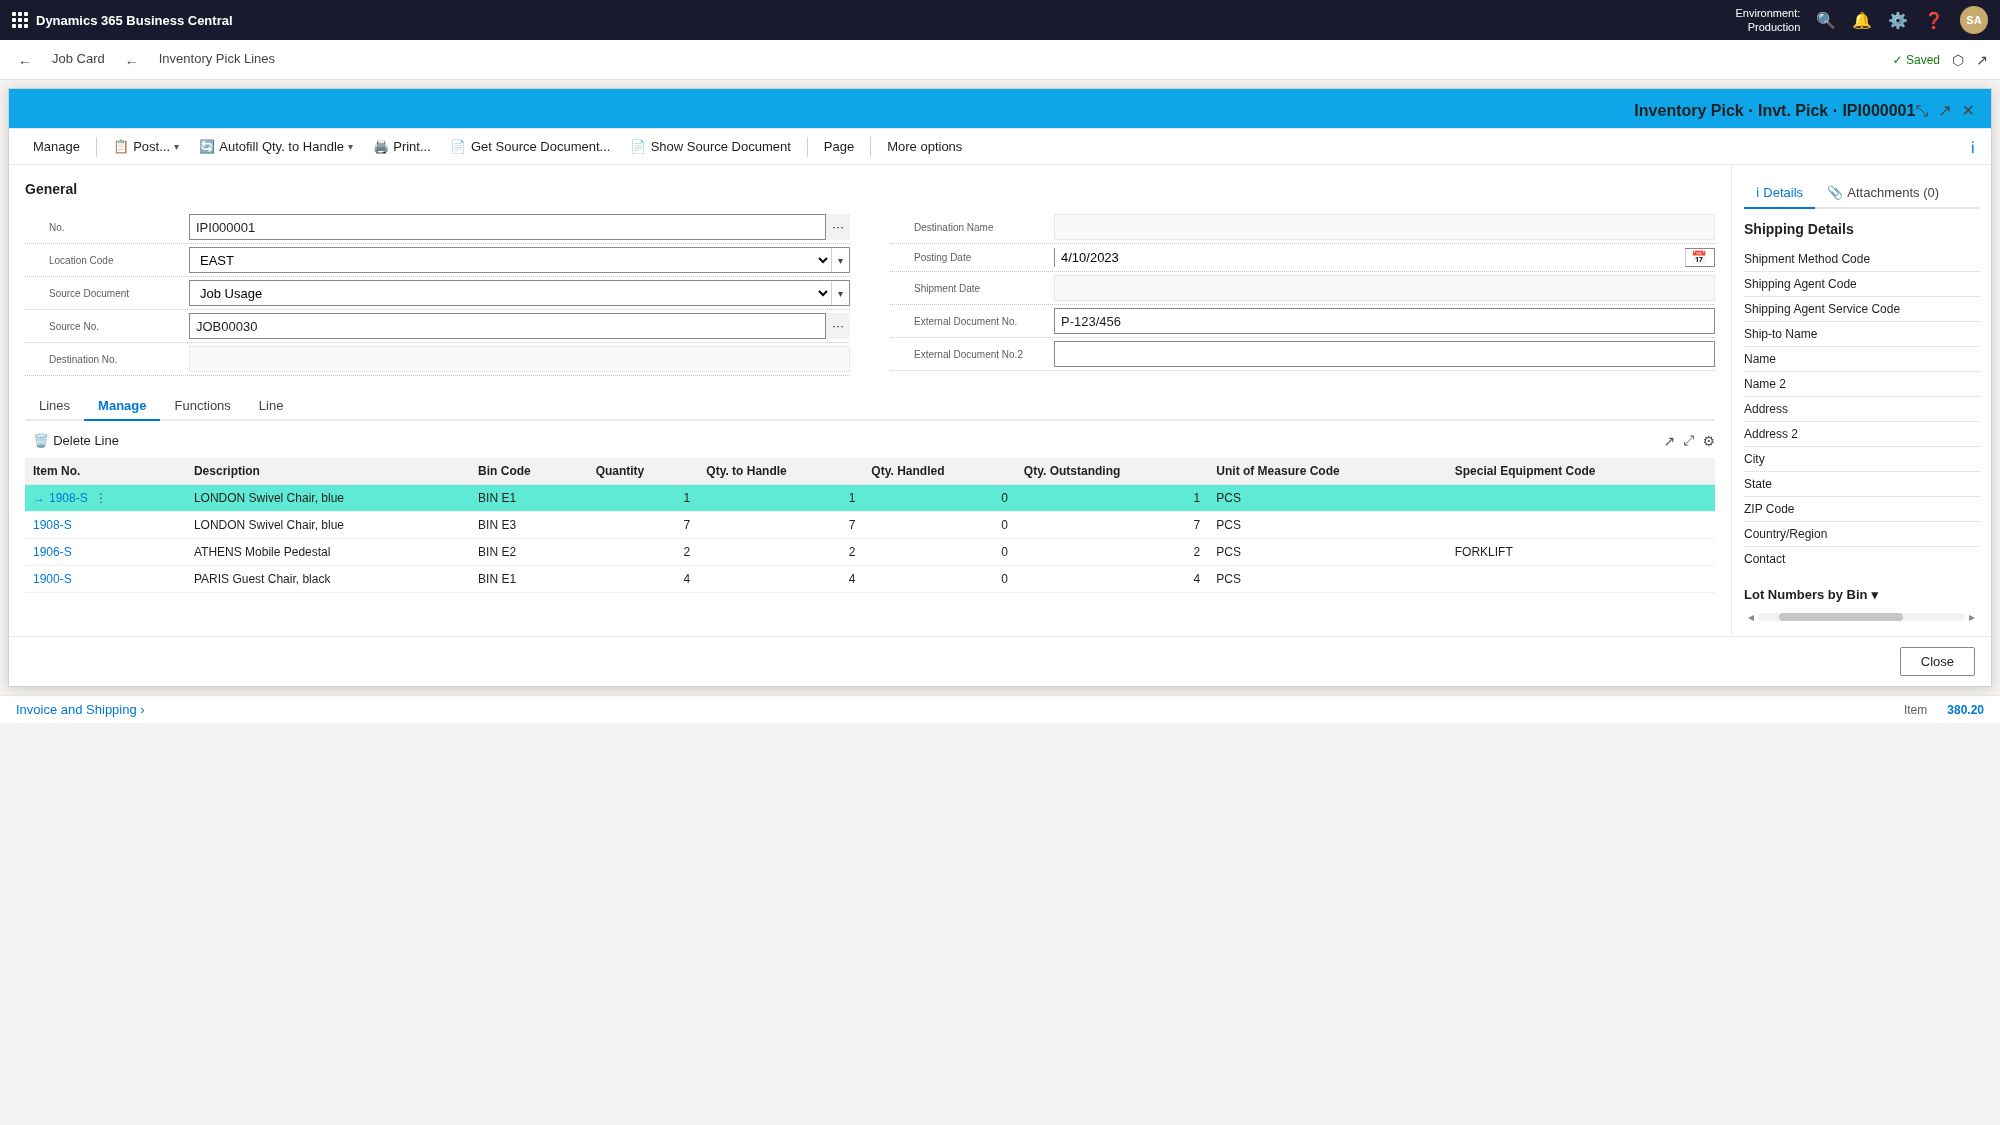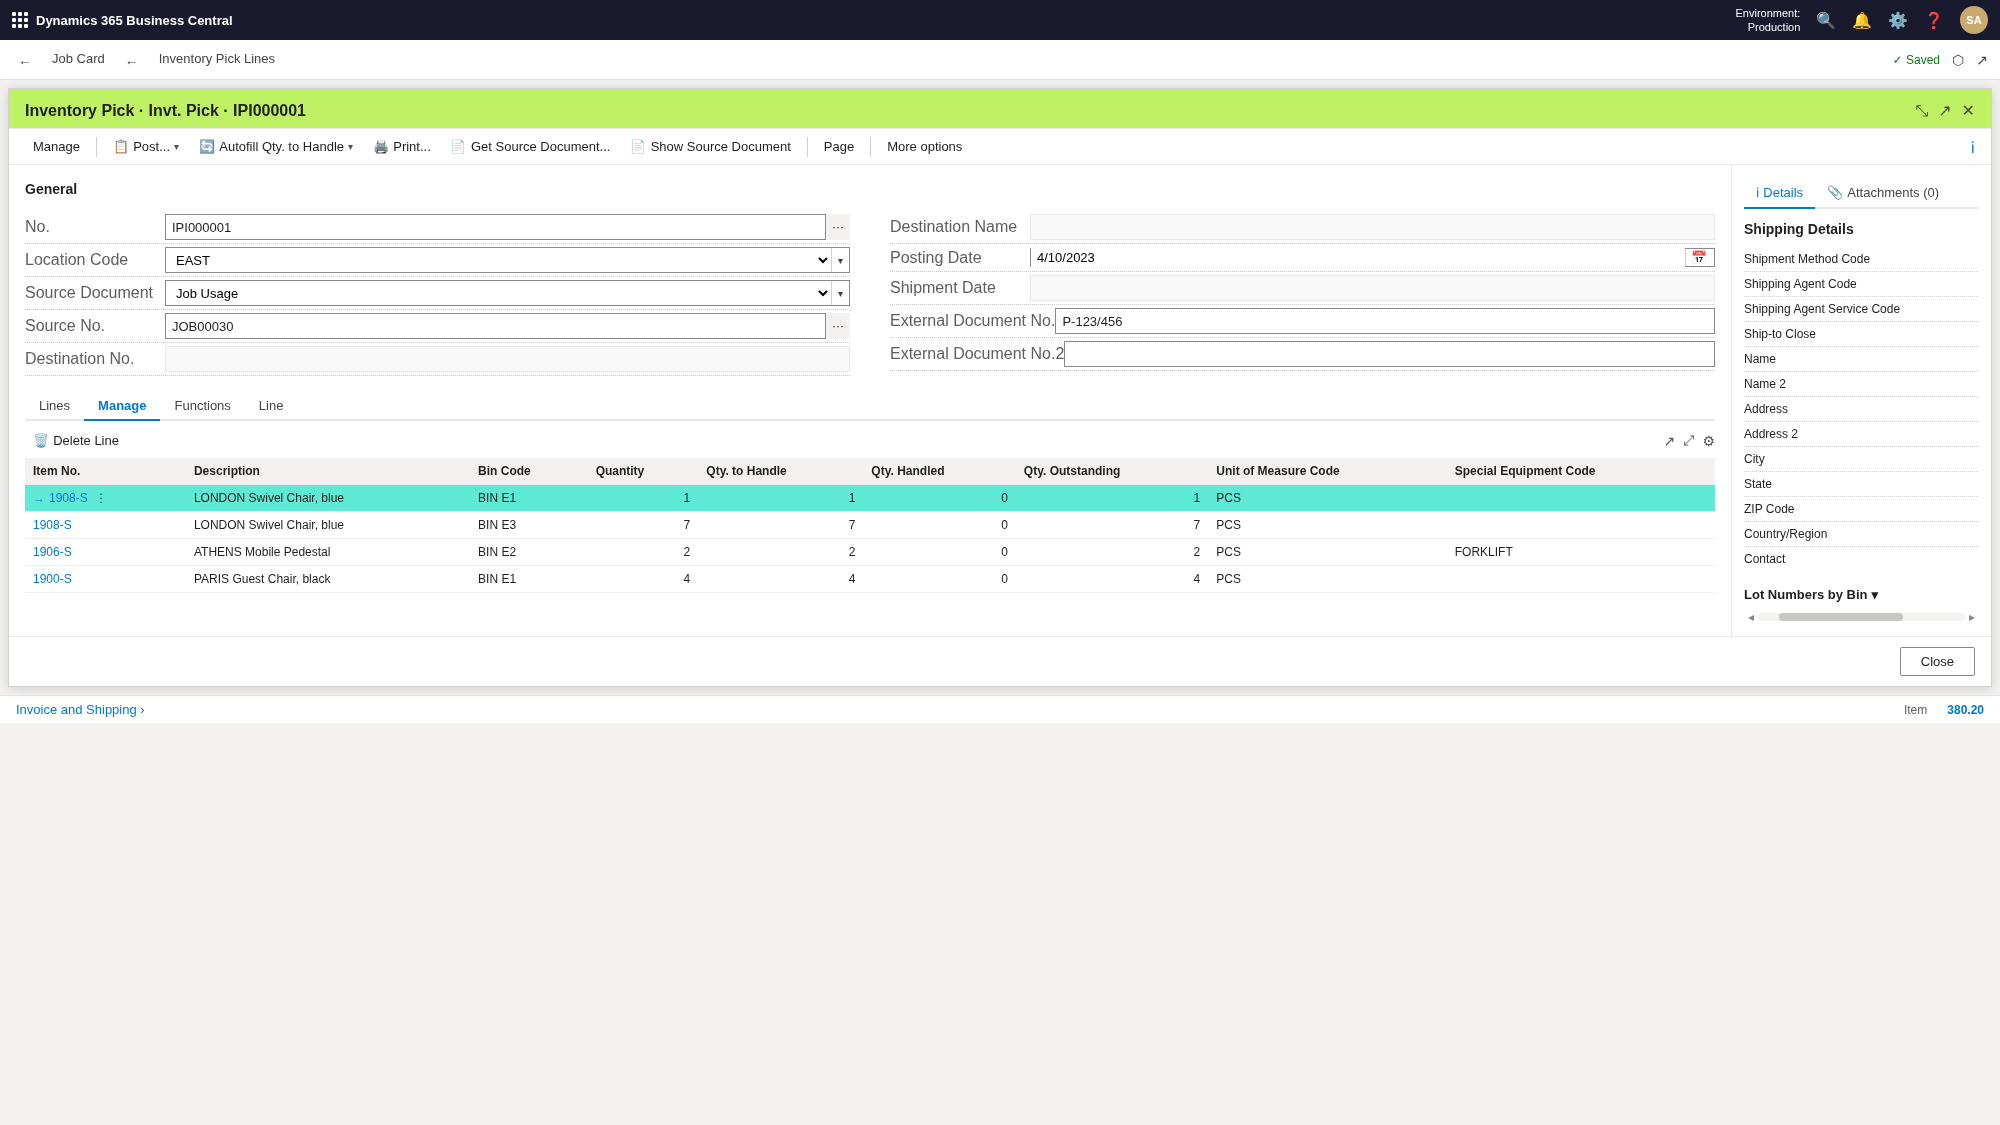--- a/index.html
+++ b/index.html
@@ -40,23 +40,23 @@
       border-bottom: 2px solid transparent;
     }
     .tab-back { font-size: 14px; cursor: pointer; color: #444; padding: 0 6px; }
     .tab-bar-right { margin-left: auto; display: flex; align-items: center; gap: 12px; }
     .saved-label { color: #107c10; font-size: 12px; }
     .tab-action-icon { font-size: 14px; cursor: pointer; color: #444; }
 
     
     .dialog-overlay { background: #fff; position: relative; margin: 8px; border: 1px solid #d0d0d0; box-shadow: 0 2px 12px rgba(0,0,0,0.15); }
     .dialog-header {
-      background: #bef264;
+      background: #0ea5e9;
       padding: 12px 16px 8px 16px;
-      display: flex; align-items: center; justify-content: space-between;
+      display: flex; align-items: center; justify-content: flex-end;
       border-bottom: 1px solid #e8e8e8;
     }
     .dialog-title { font-size: 16px; font-weight: 600; color: #201f1e; }
     .dialog-header-icons { display: flex; align-items: center; gap: 10px; }
     .dialog-header-icons span { cursor: pointer; font-size: 16px; color: #444; }
 
     
     .toolbar {
       display: flex; align-items: center; gap: 4px;
       padding: 6px 16px;
@@ -82,21 +82,21 @@
     }
     .main-content { flex: 1; padding: 16px; overflow: auto; }
     .right-panel { width: 260px; border-left: 1px solid #e8e8e8; padding: 12px; overflow: auto; }
 
     
     .section-title { font-size: 14px; font-weight: 600; color: #201f1e; margin-bottom: 14px; }
 
     
     .form-grid { display: grid; grid-template-columns: 1fr 1fr; gap: 0 40px; margin-bottom: 16px; }
     .form-row { display: flex; align-items: center; border-bottom: 1px dotted #c8c6c4; padding: 3px 0; min-height: 28px; }
-    .form-label { color: #605e5c; font-size: 16px; min-width: 140px; flex-shrink: 0; }
+    .form-label { color: #605e5c; font-size: 10px; min-width: 140px; flex-shrink: 0; margin-left: 24px; }
     .form-value { flex: 1; }
     .form-input {
       width: 100%; border: 1px solid #8a8886; padding: 3px 6px;
       font-size: 13px; color: #201f1e; background: #fff;
       outline: none; height: 26px;
     }
     .form-input-with-btn { display: flex; align-items: center; }
     .form-input-with-btn input { flex: 1; border: 1px solid #8a8886; padding: 9px 6px; font-size: 13px; height: 26px; outline: none; }
     .form-input-ellipsis { border: none; background: #f3f2f1; padding: 3px 6px; cursor: pointer; height: 26px; font-size: 12px; border-left: 1px solid #8a8886; }
     .form-select-wrap { display: flex; align-items: center; border: 1px solid #8a8886; height: 26px; }
@@ -467,21 +467,21 @@
           <span>Attachments (0)</span>
         </div>
       </div>
 
       <div class="shipping-details-title">Shipping Details</div>
 
       <div>
         <div class="shipping-field">Shipment Method Code</div>
         <div class="shipping-field">Shipping Agent Code</div>
         <div class="shipping-field">Shipping Agent Service Code</div>
-        <div class="shipping-field">Ship-to Close</div>
+        <div class="shipping-field">Ship-to Name</div>
         <div class="shipping-field">Name</div>
         <div class="shipping-field">Name 2</div>
         <div class="shipping-field">Address</div>
         <div class="shipping-field">Address 2</div>
         <div class="shipping-field">City</div>
         <div class="shipping-field">State</div>
         <div class="shipping-field">ZIP Code</div>
         <div class="shipping-field">Country/Region</div>
         <div class="shipping-field">Contact</div>
       </div>

